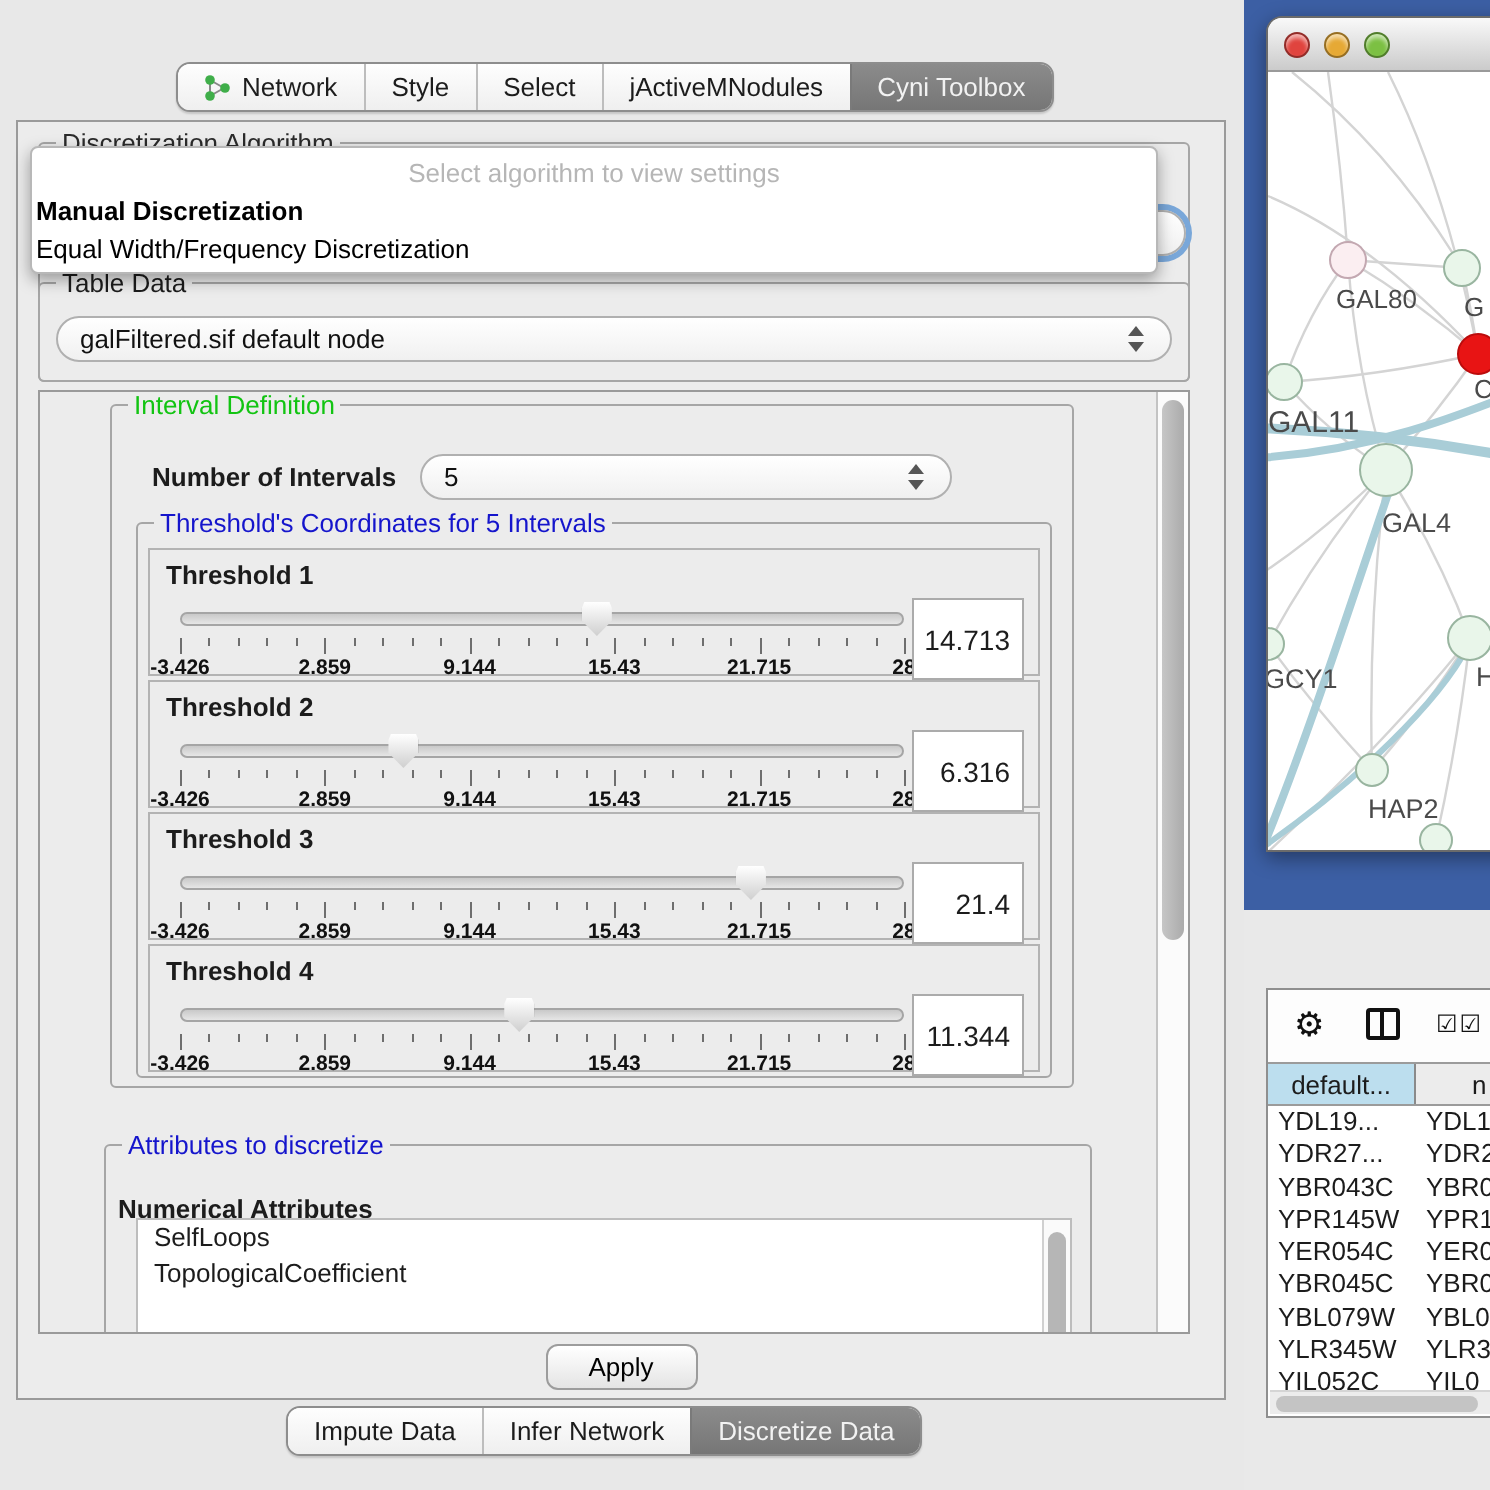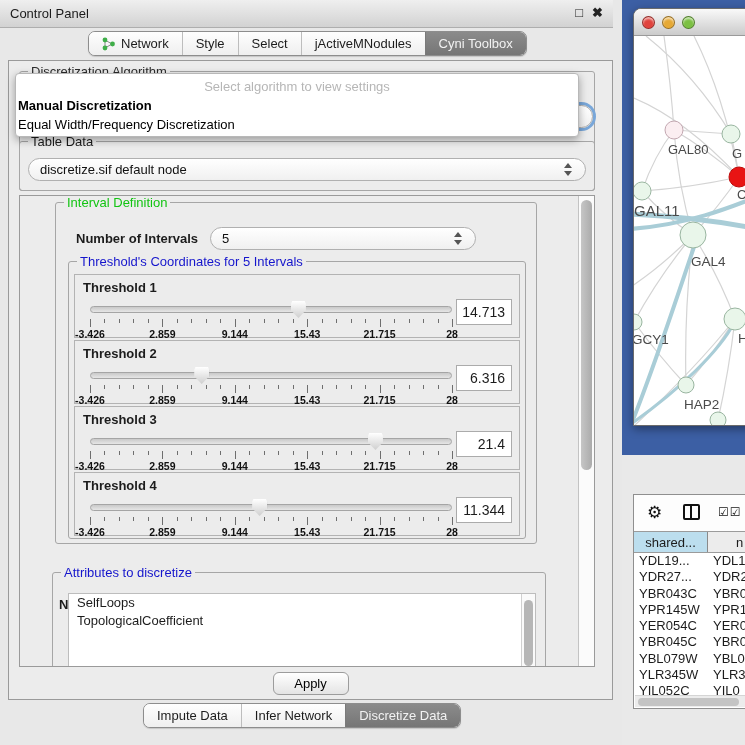--- a/index.html
+++ b/index.html
@@ -82,27 +82,27 @@
   .track { position:absolute; left:0; top:5px; width:100%; height:7px; border-radius:4px;
     background:linear-gradient(#c9c9c9,#e6e6e6); border:1px solid #a5a5a5; }
   .thumb-slider { position:absolute; top:0; width:15px; height:17px;
     background:linear-gradient(#ffffff,#cfcfcf);
     clip-path:polygon(8% 0,92% 0,100% 18%,100% 55%,50% 100%,0 55%,0 18%);
     filter:drop-shadow(0 0 1px #777); }
   .ticks { position:absolute; left:0; top:18px; width:100%; height:9px; }
   .ticks i { position:absolute; top:0; width:1px; background:#6e6e6e; }
   .ticklabels { position:absolute; left:0; top:27px; width:100%; height:12px; }
   .ticklabels span { position:absolute; transform:translateX(-50%); font-size:10.5px; font-weight:bold; color:#111; white-space:nowrap; }
-  .valuebox { position:absolute; right:7px; top:24px; width:56px; height:26px;
+  .valuebox { position:absolute; right:7px; top:24px; width:56px; height:41px;
     background:#fff; border:1px solid #ababab; font-size:14px;
     display:flex; align-items:center; justify-content:flex-end; padding-right:6px; }
 
   
   .attr-label { position:absolute; left:6px; top:24px; font-weight:bold; font-size:13px; }
-  .attr-list { position:absolute; left:15px; top:20px; width:468px; height:78px;
+  .attr-list { position:absolute; left:15px; top:36px; width:468px; height:78px;
     background:#fff; border:1px solid #bdbdbd; overflow:hidden; }
   .attr-list .item { font-size:13px; line-height:18px; padding-left:8px; }
   .attr-vsb { position:absolute; right:0; top:0; width:14px; height:100%;
     background:#fafafa; border-left:1px solid #d0d0d0; }
   .attr-vsb .thumb { position:absolute; left:2px; top:6px; width:9px; height:66px;
     background:#b6b6b6; border-radius:5px; }
 
   .apply-btn { position:absolute; left:50%; top:611px; transform:translateX(-50%);
     width:76px; height:23px; background:linear-gradient(#ffffff,#e4e4e4);
     border:1px solid #9c9c9c; border-radius:6px; font-size:13px; font-family:inherit; }
@@ -144,27 +144,20 @@
   .tp-row { display:flex; height:16.3px; font-size:13px; background:#fff; }
   .tp-row .c1 { width:74px; padding-left:5px; overflow:hidden; white-space:nowrap; }
   .tp-row .c2 { flex:1; padding-left:5px; overflow:hidden; white-space:nowrap; }
   .hsb { position:absolute; left:1px; right:1px; bottom:1px; height:12px; background:#ececec; border-top:1px solid #d5d5d5; }
   .hsb .thumb { position:absolute; left:3px; top:2px; width:101px; height:8px; background:#c4c4c4; border-radius:4px; }
 </style>
 </head>
 <body>
 
 <div class="control-panel">
-  <div class="cp-titlebar">
-    <span class="cp-title">Control Panel</span>
-    <span class="cp-win-icons">
-      <span>□</span>
-      <span style="font-weight:bold">✖</span>
-    </span>
-  </div>
 
   <div class="cp-tabbar">
     <div class="tabgroup">
       <div class="tab">
         <svg class="net-icon" viewBox="0 0 14 14">
           <line x1="3" y1="3" x2="10" y2="7" stroke="#888" stroke-width="1"></line>
           <line x1="3" y1="11" x2="10" y2="7" stroke="#888" stroke-width="1"></line>
           <line x1="3" y1="3" x2="3" y2="11" stroke="#888" stroke-width="1"></line>
           <circle cx="3" cy="3" r="2.4" fill="#3fae49"></circle>
           <circle cx="3" cy="11" r="2.4" fill="#3fae49"></circle>
@@ -202,21 +195,21 @@
 
     <div class="algo-popup">
       <div class="algo-hint">Select algorithm to view settings</div>
       <div class="algo-item bold">Manual Discretization</div>
       <div class="algo-item">Equal Width/Frequency Discretization</div>
     </div>
 
     <div class="group" style="left:10px; top:80px; width:576px; height:50px;">
       <span class="group-title">Table Data</span>
       <div class="combo" style="left:8px; top:16px; width:558px;">
-        <span>discretize.sif default node</span>
+        <span>galFiltered.sif default node</span>
         <span class="stepper">
             <i class="up"></i>
             <i class="dn"></i>
           </span>
       </div>
     </div>
 
     <div class="scrollpane">
 
       <div class="group" style="left:35px; top:6px; width:482px; height:342px; background:#ececec;">
@@ -507,21 +500,21 @@
   </div>
 
   <div class="table-panel">
     <div class="tp-container">
       <div class="tp-toolbar">
         <span class="gear">⚙</span>
         <span class="split-icon"></span>
         <span class="checks">☑☑</span>
       </div>
       <div class="tp-header">
-        <div class="h1">shared...</div>
+        <div class="h1">default...</div>
         <div class="h2">n</div>
       </div>
       <div class="tp-rows" id="tp-rows">
           <div class="tp-row">
             <div class="c1">YDL19...</div>
             <div class="c2">YDL1</div>
           </div>
           <div class="tp-row">
             <div class="c1">YDR27...</div>
             <div class="c2">YDR2</div>

